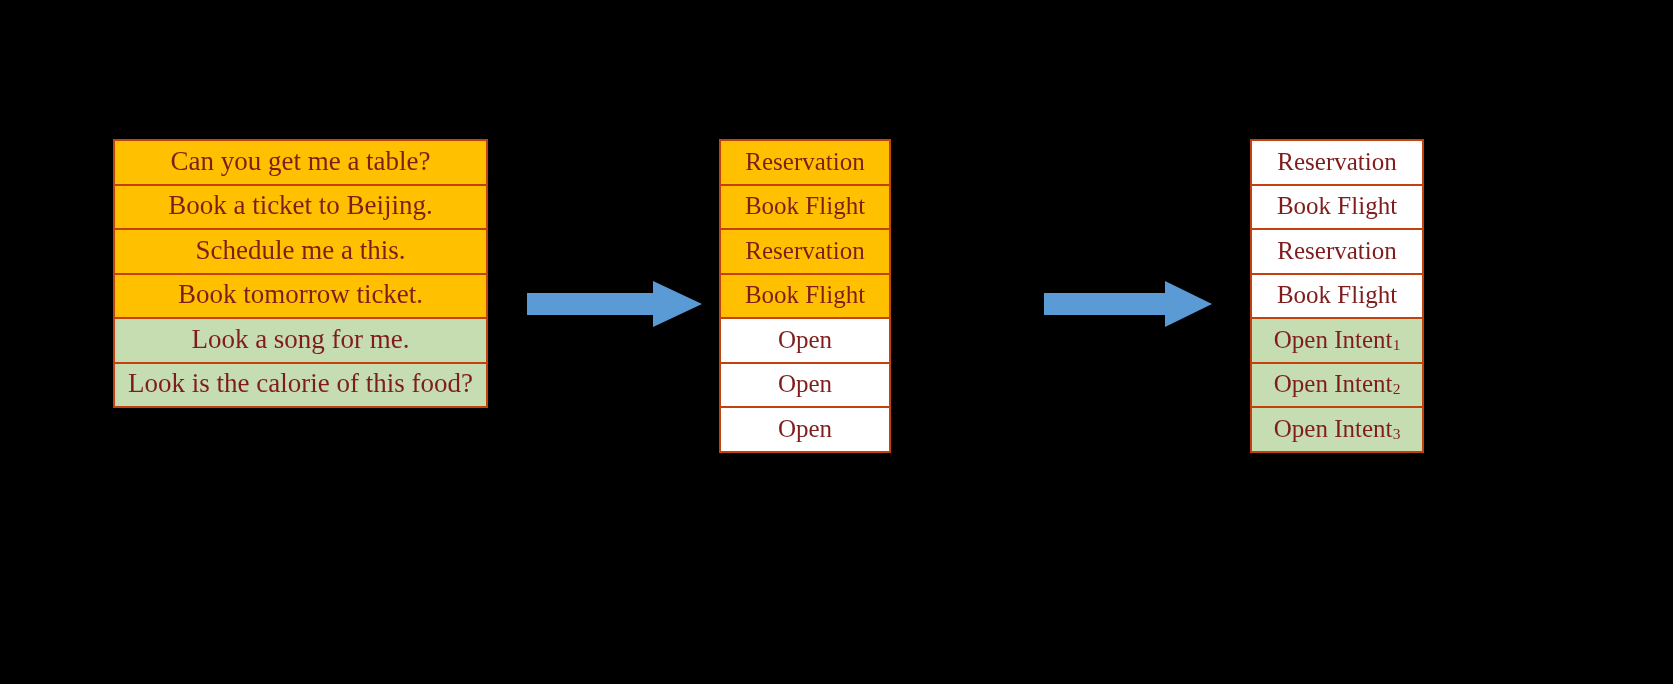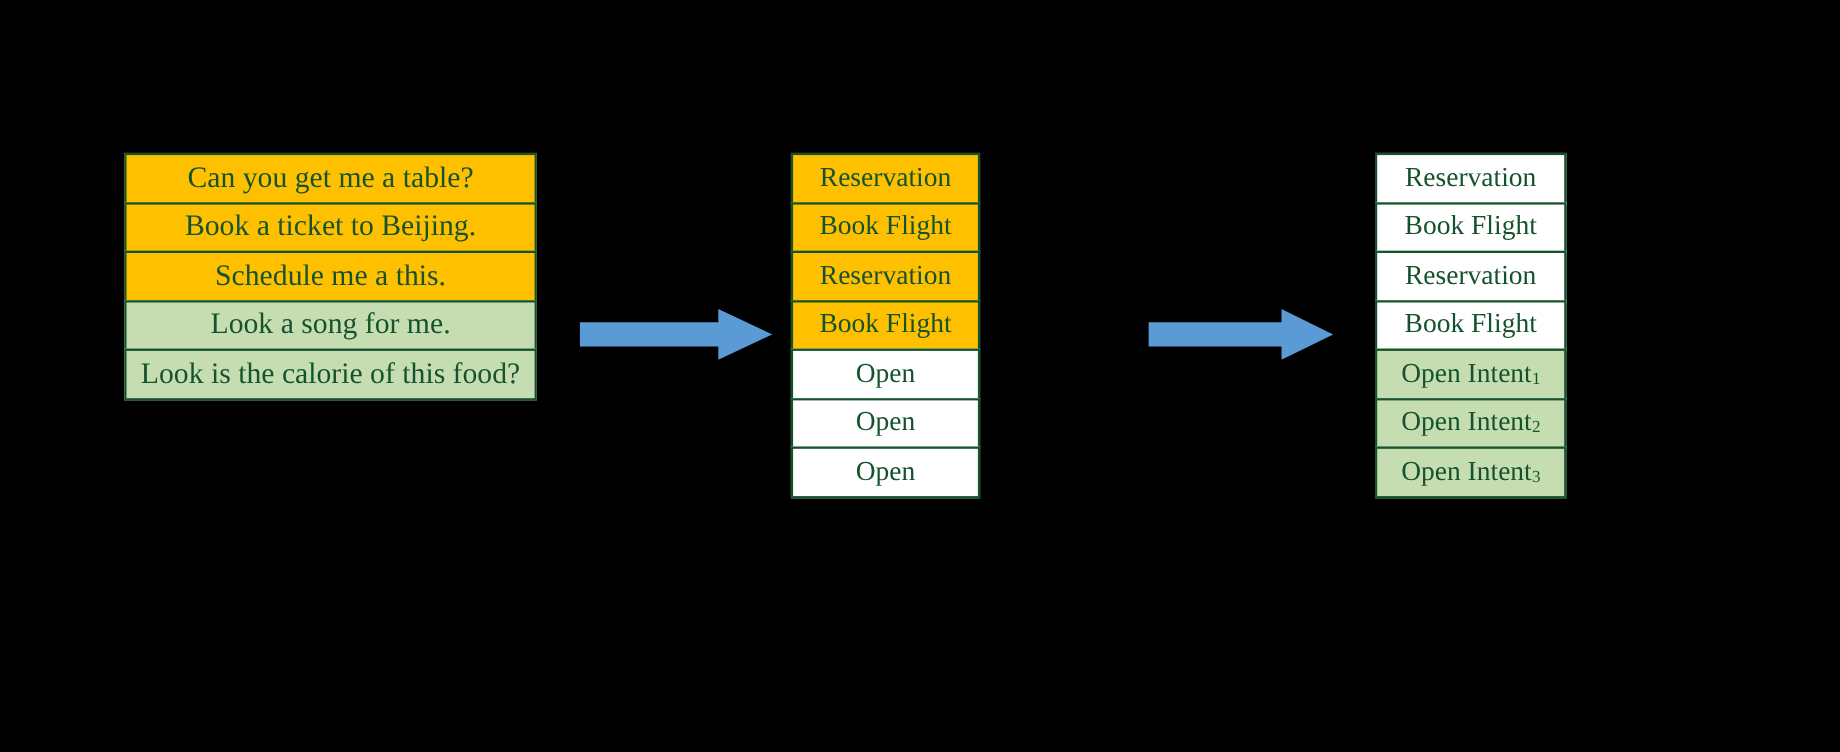--- a/index.html
+++ b/index.html
@@ -30,27 +30,27 @@
     flex-direction: column;
   }
 
   
   #col-utterances { left: 113px; top: 139px; width: 375px; }
   #col-coarse     { left: 719px; top: 139px; width: 172px; }
   #col-fine       { left: 1250px; top: 139px; width: 174px; }
 
   .cell {
     box-sizing: border-box;
-    border: 2px solid #14532d;
+    border: 2px solid #c2410c;
     margin-top: -2px;
     height: 46.5px;
     display: flex;
     align-items: center;
     justify-content: center;
-    color: #14532d;
+    color: #7f1d1d;
     line-height: 1;
     white-space: nowrap;
   }
   .cell:first-child { margin-top: 0; }
 
   .cell .celltext {
     display: inline-block;
     position: relative;
     top: -1px;
   }
@@ -89,20 +89,23 @@
 
   <div class="column" id="col-utterances">
       <div class="cell fill-orange">
         <span class="celltext">Can you get me a table?</span>
       </div>
       <div class="cell fill-orange">
         <span class="celltext">Book a ticket to Beijing.</span>
       </div>
       <div class="cell fill-orange">
         <span class="celltext">Schedule me a this.</span>
+      </div>
+      <div class="cell fill-orange">
+        <span class="celltext">Book tomorrow ticket.</span>
       </div>
       <div class="cell fill-green">
         <span class="celltext">Look a song for me.</span>
       </div>
       <div class="cell fill-green">
         <span class="celltext">Look is the calorie of this food?</span>
       </div>
     </div>
 
   <div class="arrow" id="arrow-1">

